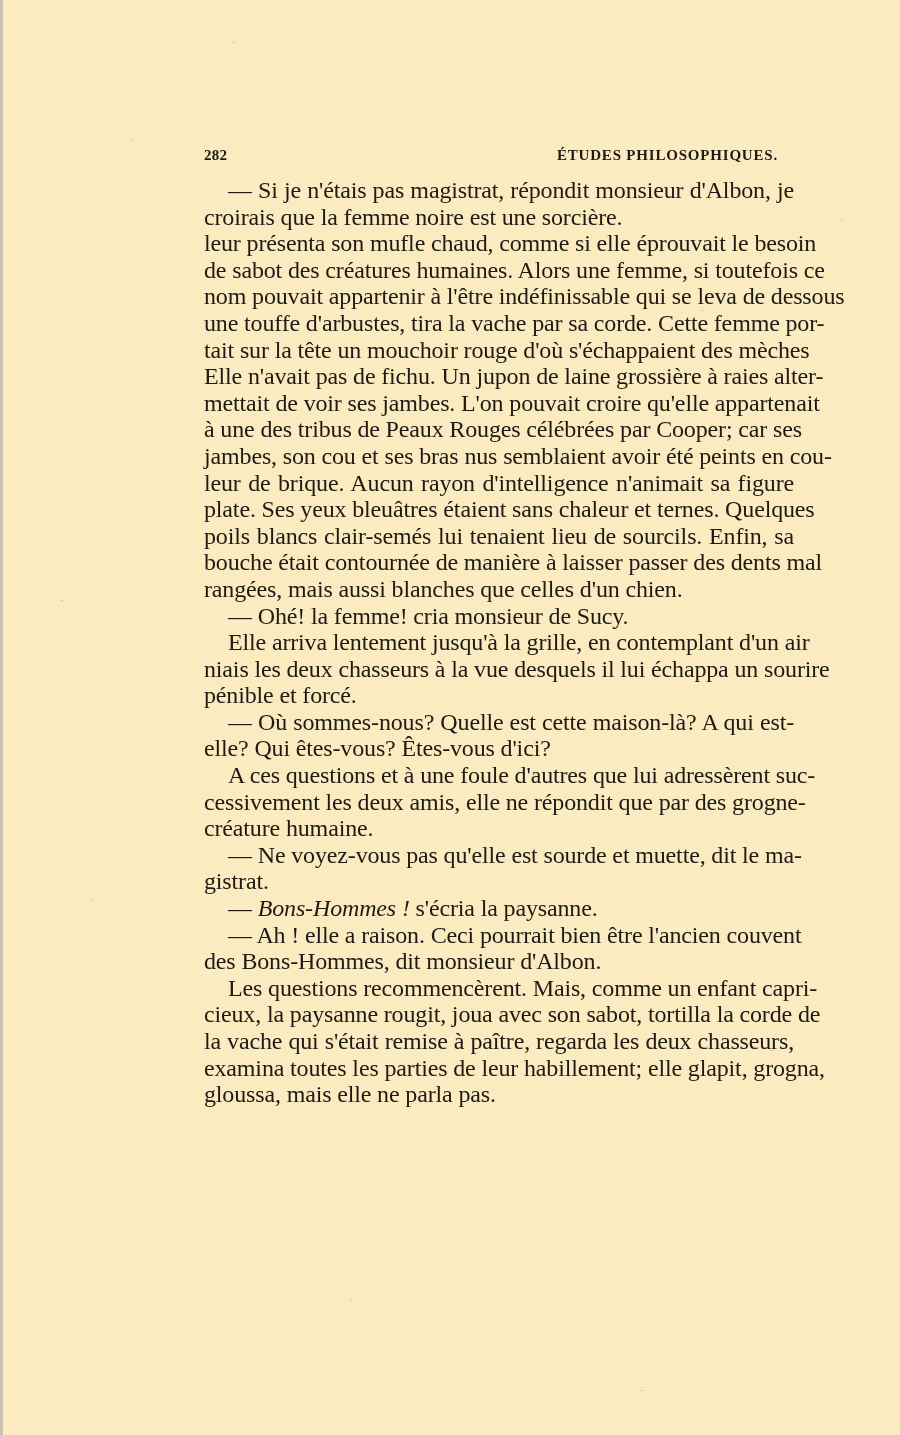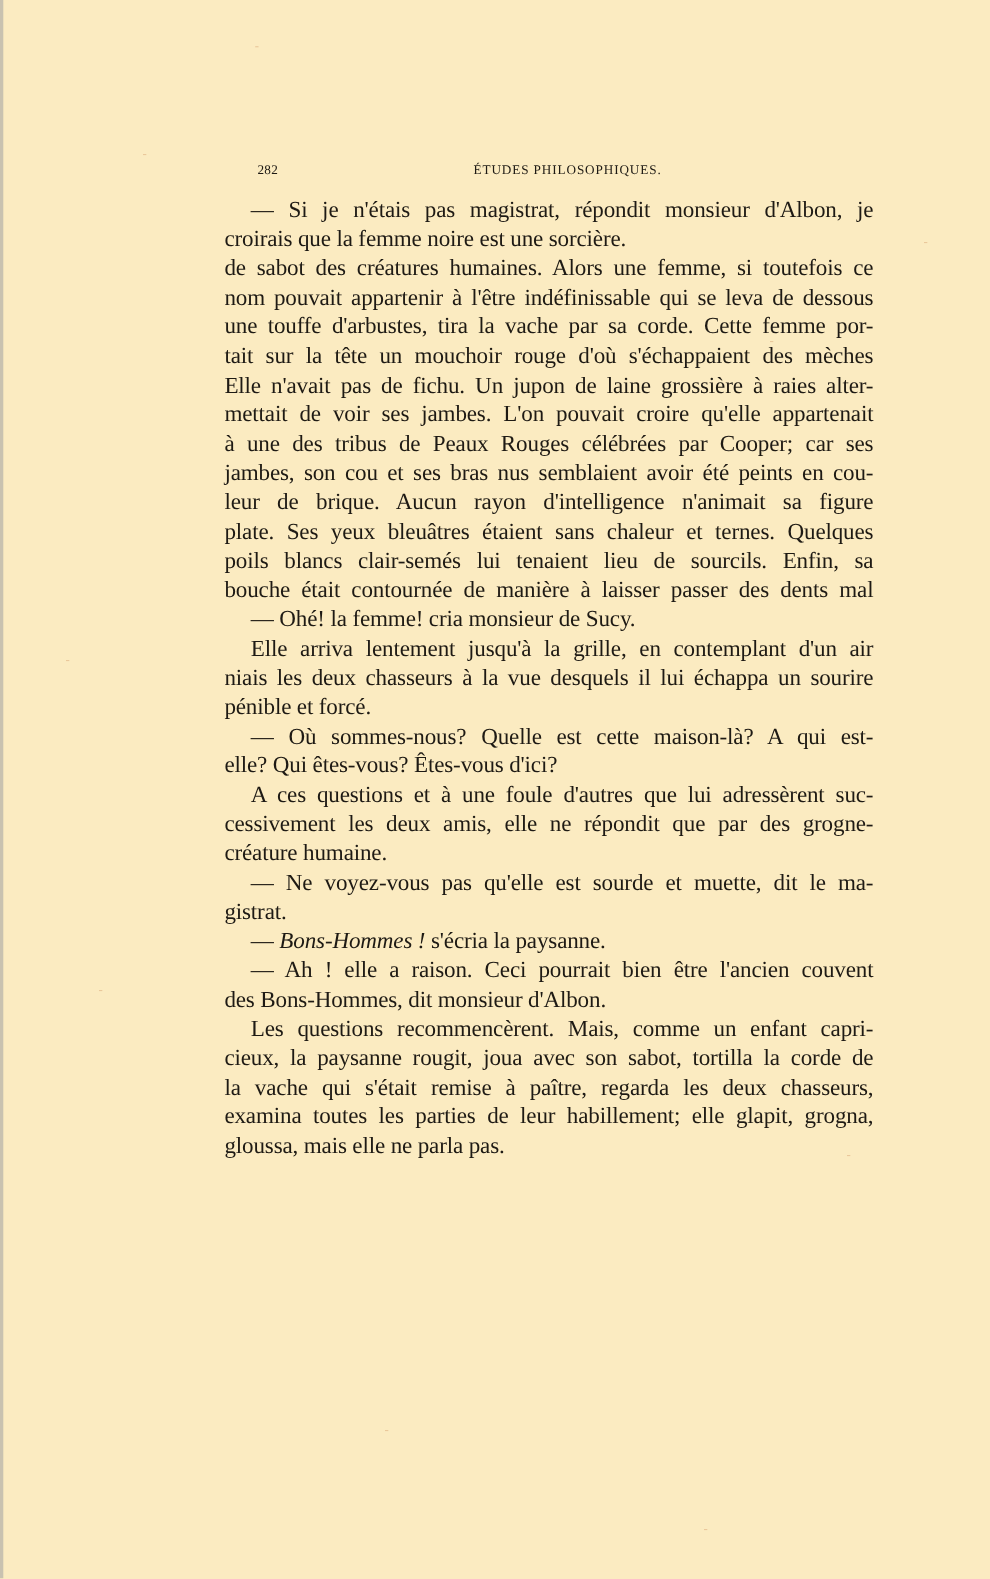--- a/index.html
+++ b/index.html
@@ -29,43 +29,42 @@
     }
     .page {
       position: absolute;
       left: 204px;
       top: 143px;
       width: 590px;
     }
     .running-head {
       position: relative;
       height: 28px;
-      font-size: 12px;
-      font-weight: normal;
+      font-size: 15px;
+      font-weight: bold;
       letter-spacing: 0.3px;
-      margin-left: 30px;
     }
     .page-number {
       position: absolute;
       left: 0;
       top: 4px;
     }
     .running-title {
       position: absolute;
       left: 0; right: 16px;
       top: 4px;
-      text-align: center;
+      text-align: right;
       padding-left: 20px;
       letter-spacing: 0.8px;
     }
     .body-text {
       margin-top: 6px;
     }
     .para {
-      font-size: 21px;
+      font-size: 24px;
       line-height: 26.6px;
       text-align: justify;
       text-align-last: left;
       margin: 0;
       text-indent: 0;
       letter-spacing: -0.15px;
     }
     .line {
       display: block;
       white-space: nowrap;
@@ -93,32 +92,34 @@
     <span class="page-number">282</span>
     <span class="running-title">ÉTUDES PHILOSOPHIQUES.</span>
   </div>
 
   <div class="body-text" id="body-text">
       <div class="para">
         <span class="line indent">— Si je n'étais pas magistrat, répondit monsieur d'Albon, je</span>
         <span class="line last">croirais que la femme noire est une sorcière.</span>
       </div>
       <div class="para">
+        <span class="line">leur présenta son mufle chaud, comme si elle éprouvait le besoin</span>
         <span class="line">de sabot des créatures humaines. Alors une femme, si toutefois ce</span>
         <span class="line">nom pouvait appartenir à l'être indéfinissable qui se leva de dessous</span>
         <span class="line">une touffe d'arbustes, tira la vache par sa corde. Cette femme por-</span>
         <span class="line">tait sur la tête un mouchoir rouge d'où s'échappaient des mèches</span>
         <span class="line">Elle n'avait pas de fichu. Un jupon de laine grossière à raies alter-</span>
         <span class="line">mettait de voir ses jambes. L'on pouvait croire qu'elle appartenait</span>
         <span class="line">à une des tribus de Peaux Rouges célébrées par Cooper; car ses</span>
         <span class="line">jambes, son cou et ses bras nus semblaient avoir été peints en cou-</span>
         <span class="line">leur de brique. Aucun rayon d'intelligence n'animait sa figure</span>
         <span class="line">plate. Ses yeux bleuâtres étaient sans chaleur et ternes. Quelques</span>
         <span class="line">poils blancs clair-semés lui tenaient lieu de sourcils. Enfin, sa</span>
         <span class="line">bouche était contournée de manière à laisser passer des dents mal</span>
+        <span class="line last">rangées, mais aussi blanches que celles d'un chien.</span>
       </div>
       <div class="para">
         <span class="line indent last">— Ohé! la femme! cria monsieur de Sucy.</span>
       </div>
       <div class="para">
         <span class="line indent">Elle arriva lentement jusqu'à la grille, en contemplant d'un air</span>
         <span class="line">niais les deux chasseurs à la vue desquels il lui échappa un sourire</span>
         <span class="line last">pénible et forcé.</span>
       </div>
       <div class="para">

